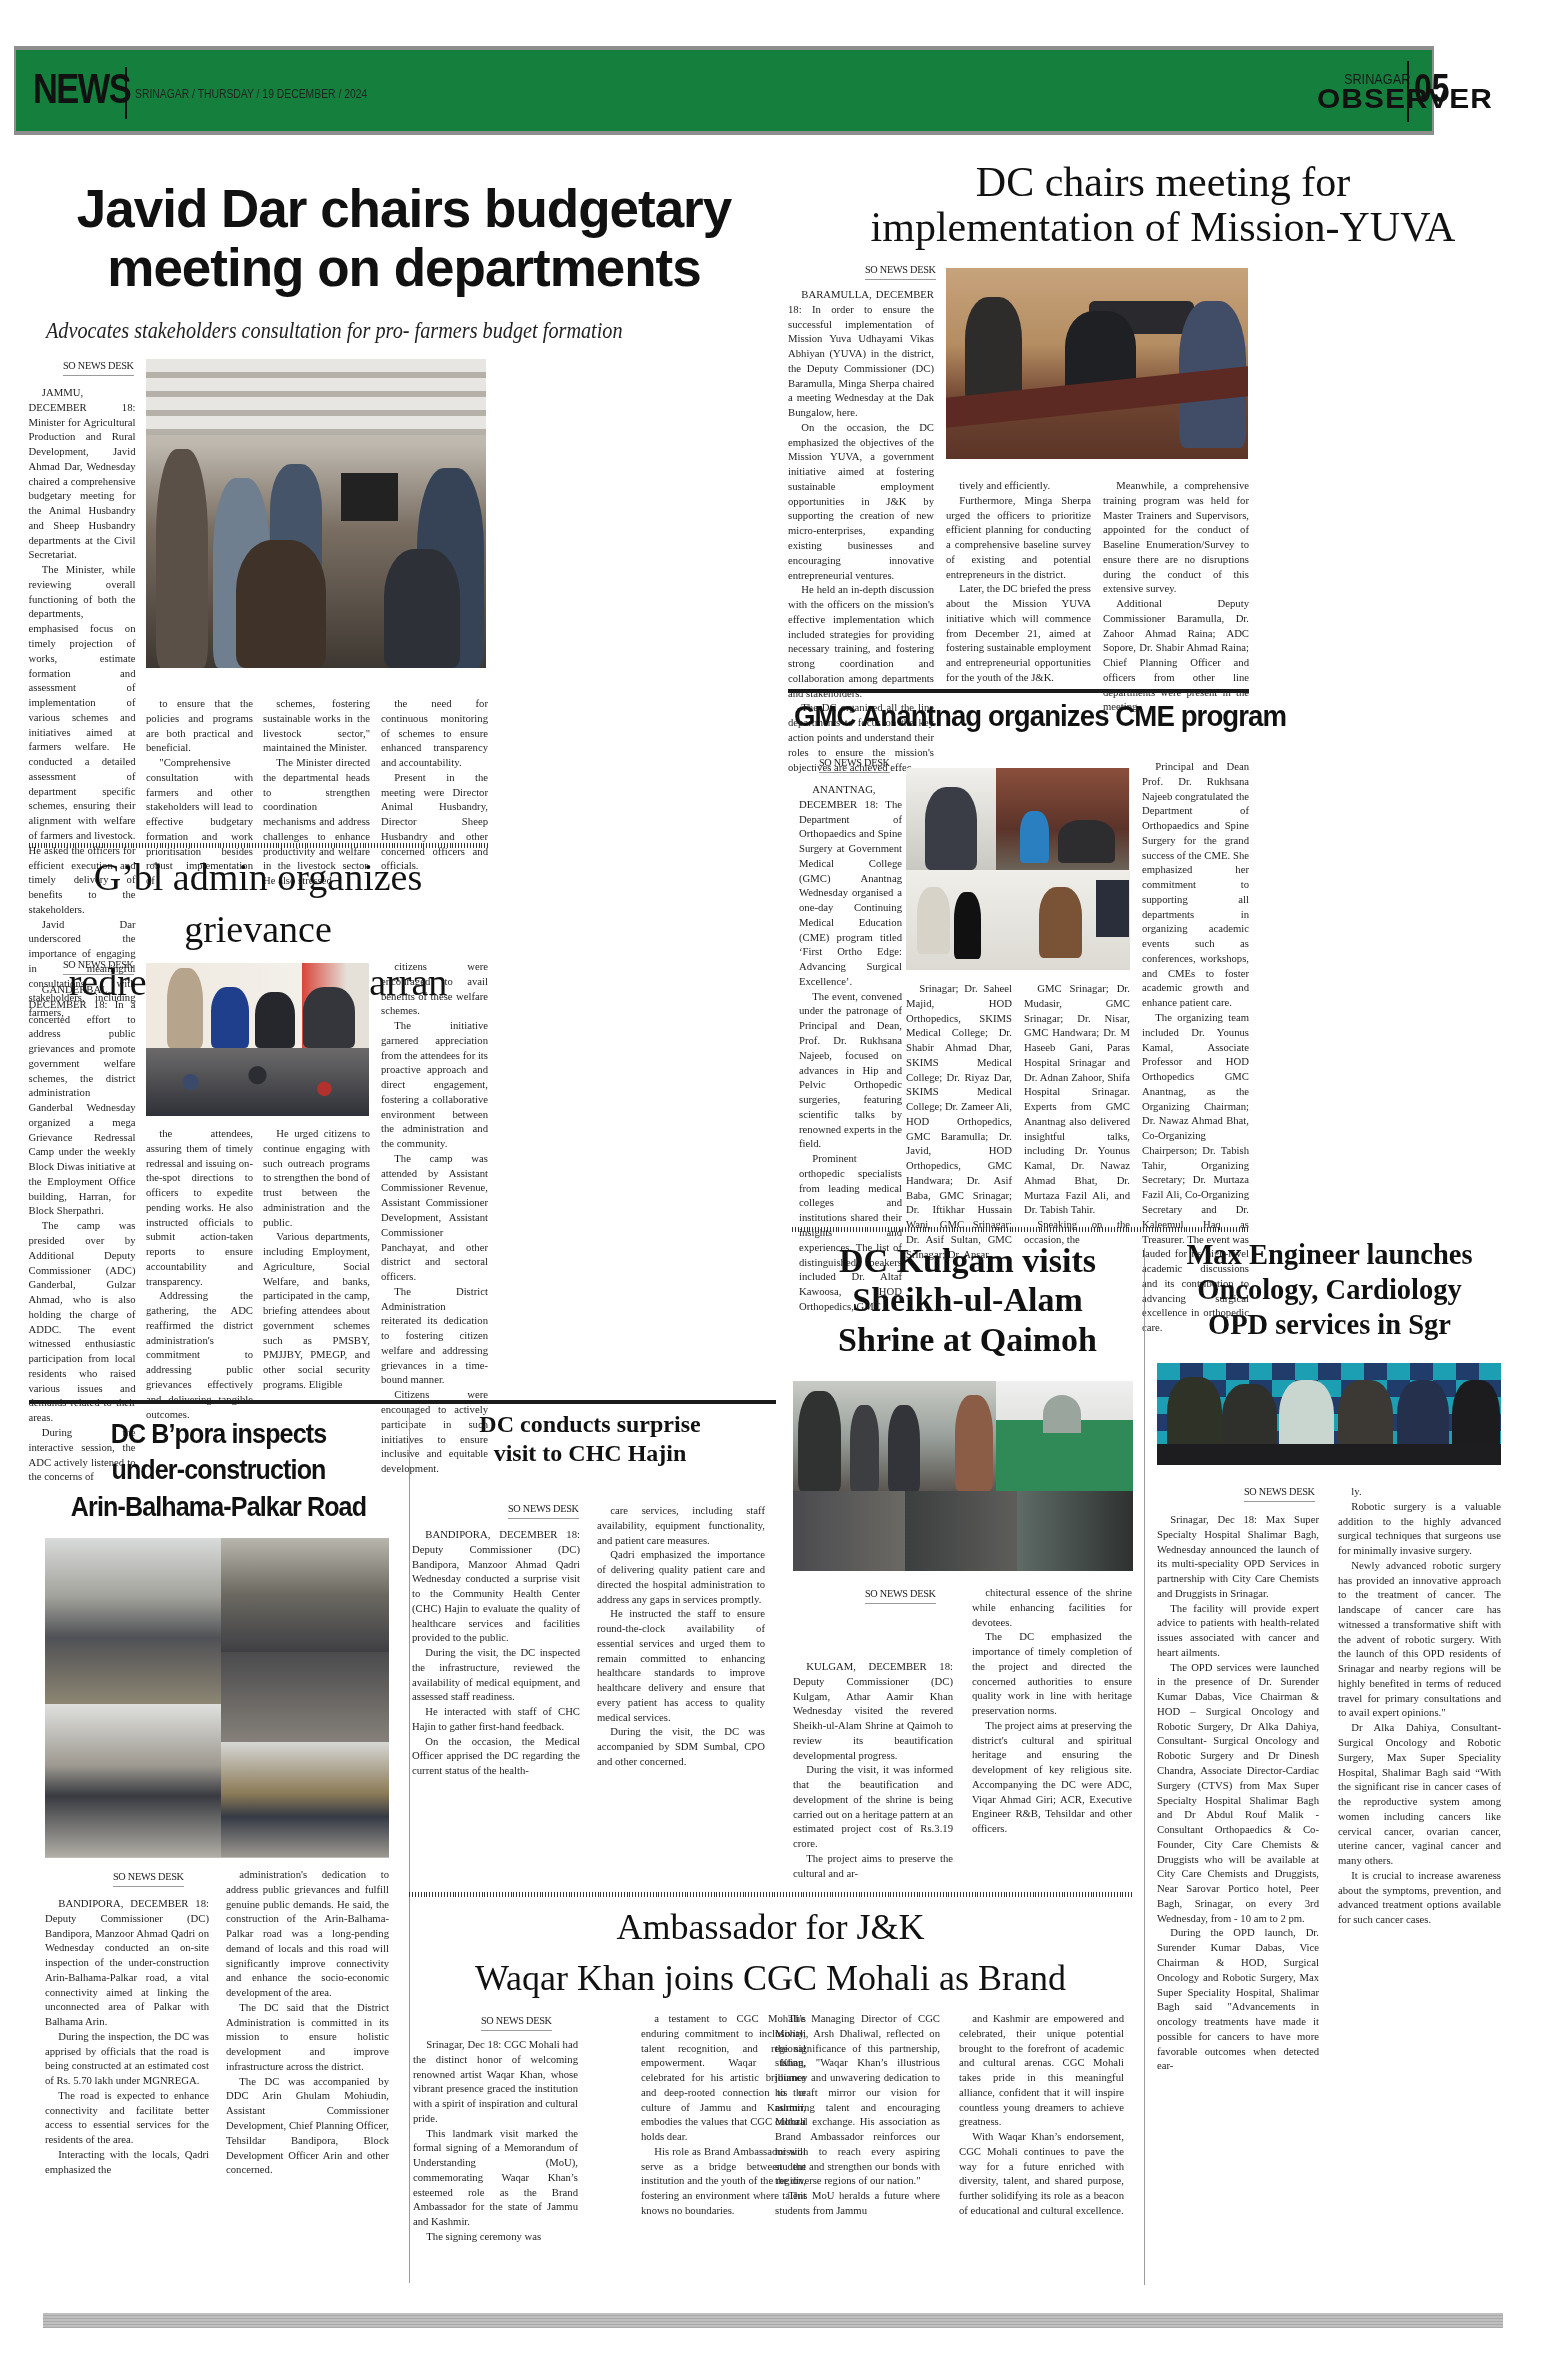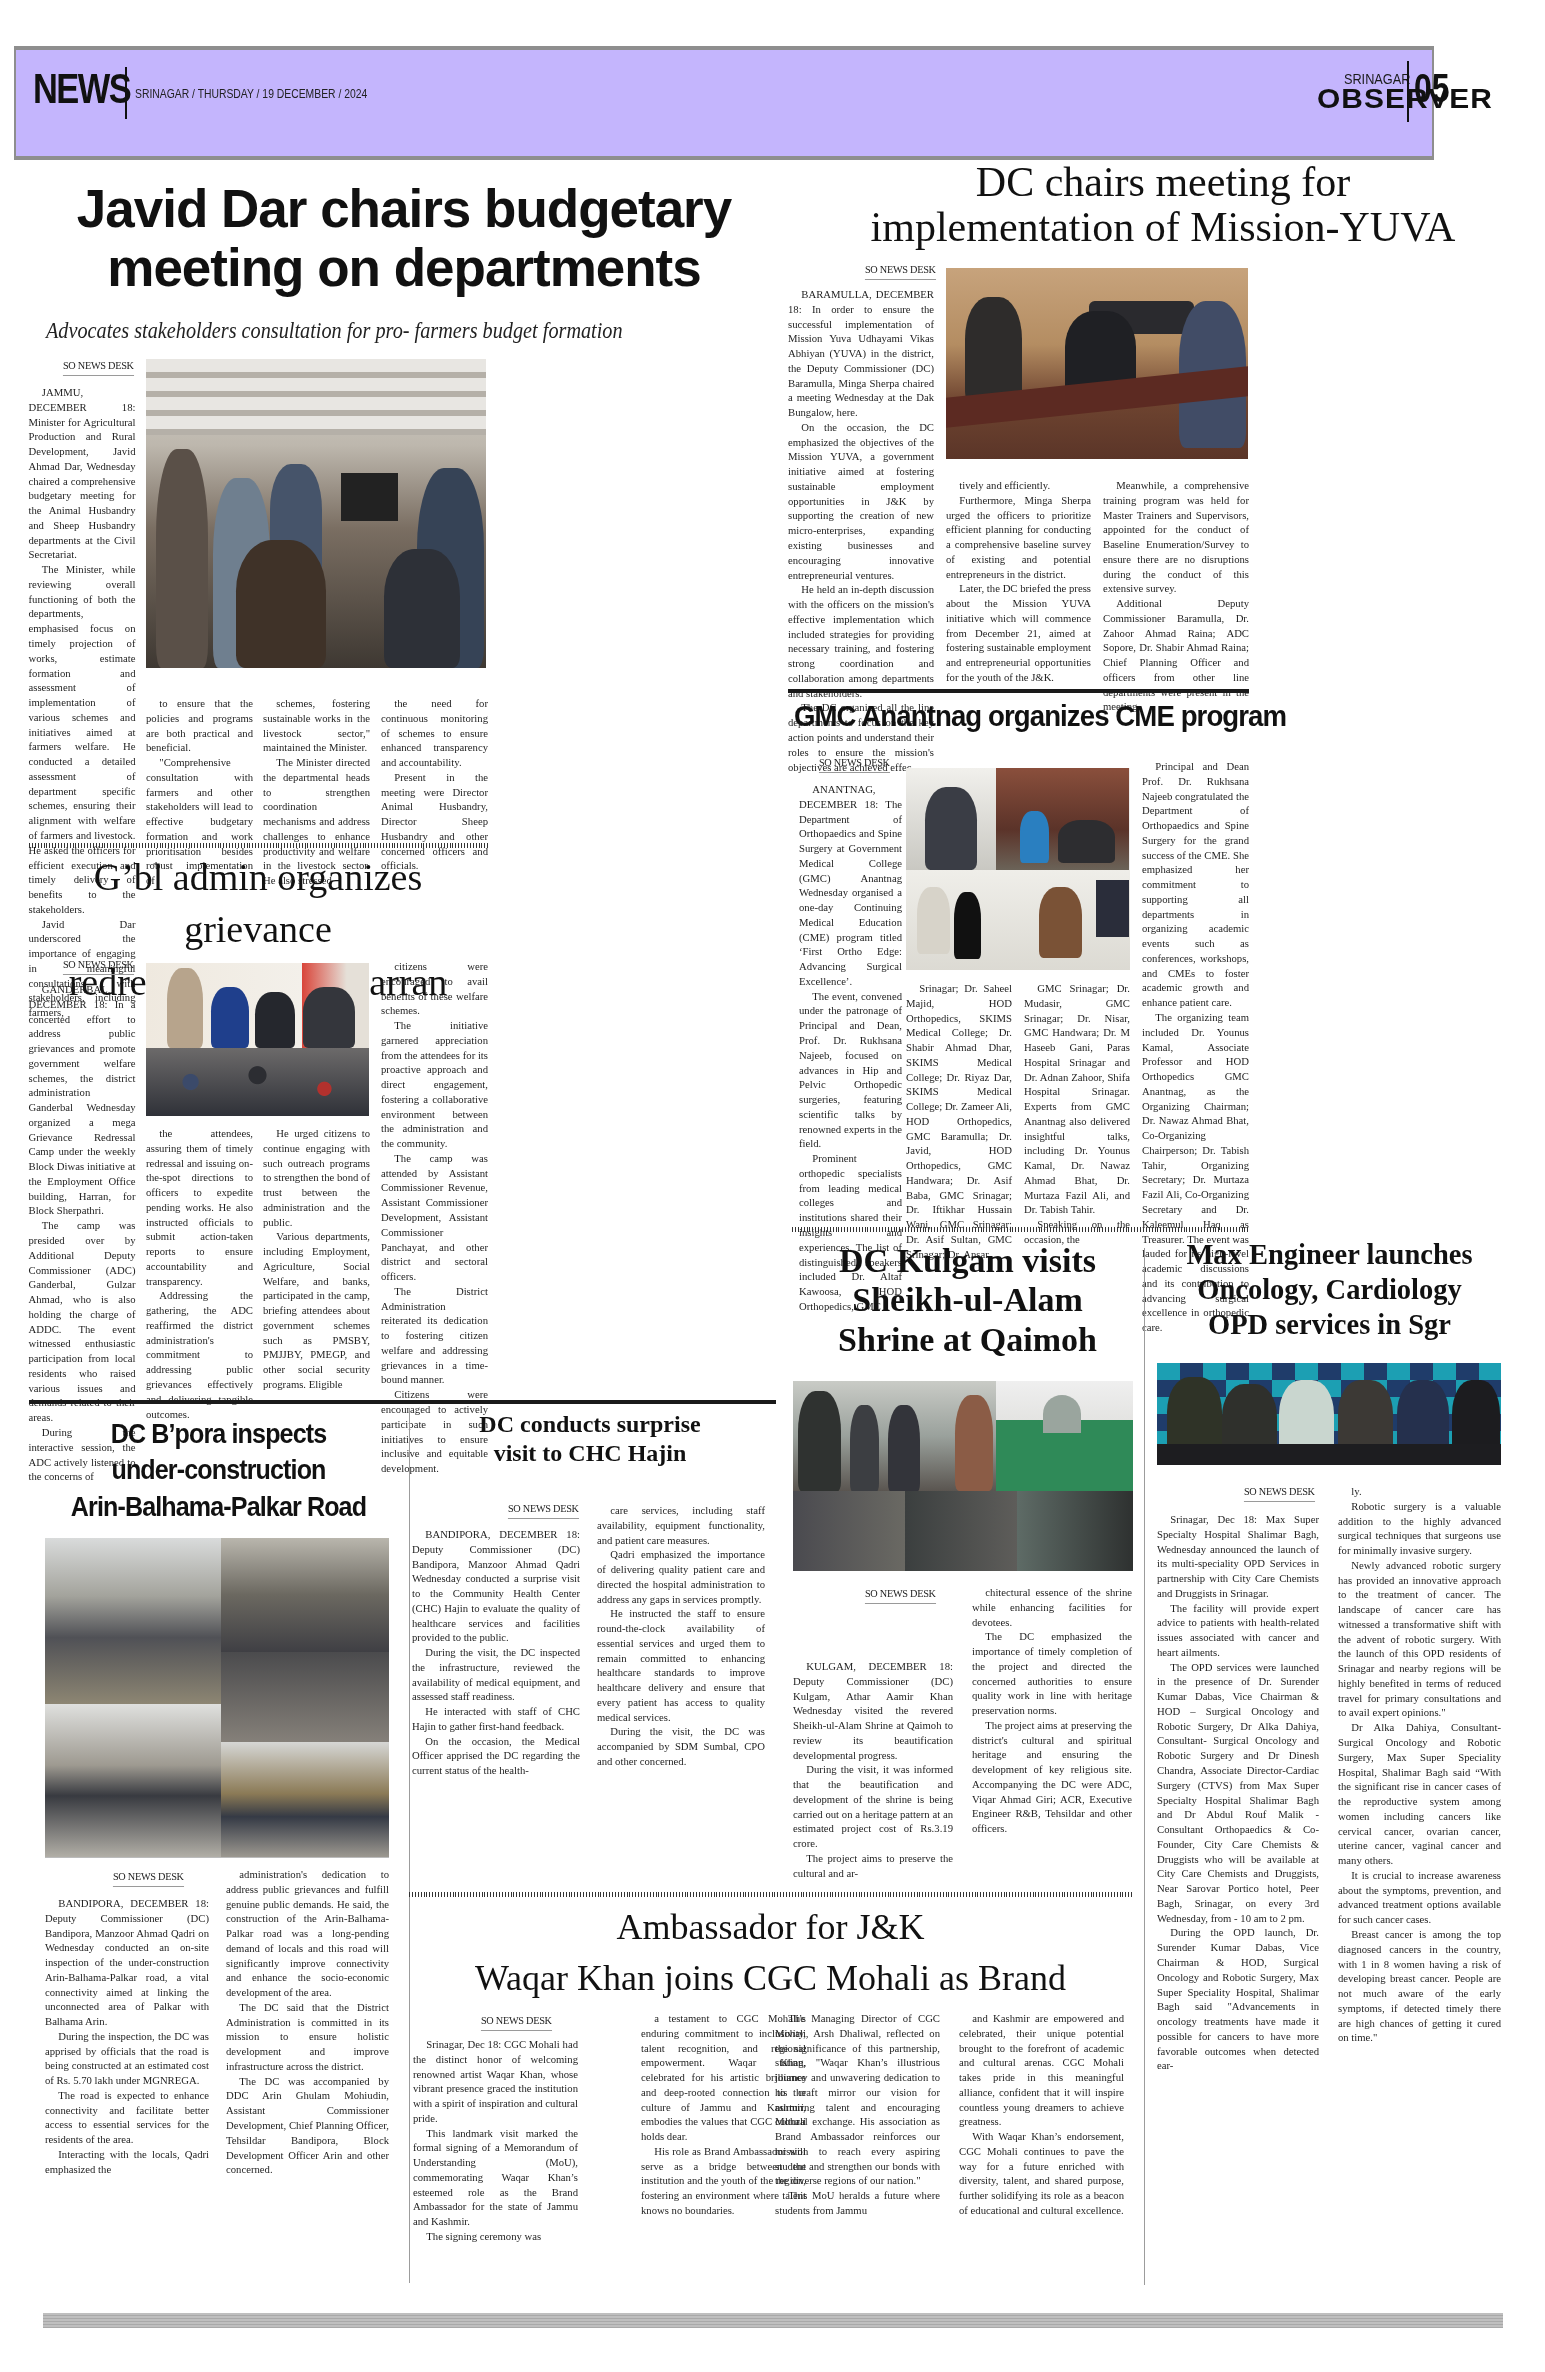--- a/index.html
+++ b/index.html
@@ -1,21 +1,21 @@
 <!DOCTYPE html>
 <html style="font-size:15px"><head>
 <meta charset="utf-8">
 <style>
   * { box-sizing: border-box; margin: 0; padding: 0; }
   html, body { width: 1546px; height: 2372px; background: #ffffff; overflow: hidden; }
   body { position: relative; font-family: "Liberation Serif", serif; color: #1a1a1a; }
   .abs { position: absolute; }
 
   
-  .masthead { left: 14.3px; top: 46px; width: 1420px; height: 114px; border: 2.9px solid #8e8e8e; border-top-width: 4.8px; border-bottom-width: 4.8px; background: #c4b5fd; }
+  .masthead { left: 14.3px; top: 46px; width: 1420px; height: 89px; border: 2.9px solid #8e8e8e; border-top-width: 4.8px; border-bottom-width: 4.8px; background: #15803d; }
   .mh-news { left: 19px; top: 23px; font-family: "Liberation Sans", sans-serif; font-weight: 700; font-size: 42px; letter-spacing: -1.9px; transform: scaleX(0.82); transform-origin: left; color: #111; }
   .mh-sep { width: 1.9px; background: #111; }
   .mh-date { left: 67px; top: 48px; font-family: "Liberation Sans", sans-serif; font-size: 13.3px; transform: scaleX(0.78); transform-origin: left; color: #222; }
   .mh-city { left: 1341px; top: 68px; font-family: "Liberation Sans", sans-serif; font-size: 15px; transform: scaleX(0.85); }
   .mh-paper { left: 1317px; top: 81px; font-family: "Liberation Sans", sans-serif; font-weight: 700; font-size: 28.5px; letter-spacing: 1px; transform: scaleX(1.05); transform-origin: left; color: #111; }
   .mh-page { left: 1410px; top: 69px; font-family: "Liberation Sans", sans-serif; font-weight: 700; font-size: 40px; transform: scaleX(0.8); transform-origin: left; color: #111; }
 
   
   .hd-sans { font-family: "Liberation Sans", sans-serif; font-weight: 700; color: #111; letter-spacing: -1px; text-align: center; line-height: 1.12; }
   .hd-serif { font-family: "Liberation Serif", serif; color: #111; text-align: center; line-height: 1.2; }
@@ -244,21 +244,20 @@
       <p>The facility will provide expert advice to patients with health-related issues associated with cancer and heart ailments.</p>
       <p>The OPD services were launched in the presence of Dr. Surender Kumar Dabas, Vice Chairman &amp; HOD – Surgical Oncology and Robotic Surgery, Dr Alka Dahiya, Consultant- Surgical Oncology and Robotic Surgery and Dr Dinesh Chandra, Associate Director-Cardiac Surgery (CTVS) from Max Super Specialty Hospital Shalimar Bagh and Dr Abdul Rouf Malik - Consultant Orthopaedics &amp; Co-Founder, City Care Chemists &amp; Druggists who will be available at City Care Chemists and Druggists, Near Sarovar Portico hotel, Peer Bagh, Srinagar, on every 3rd Wednesday, from - 10 am to 2 pm.</p>
       <p>During the OPD launch, Dr. Surender Kumar Dabas, Vice Chairman &amp; HOD, Surgical Oncology and Robotic Surgery, Max Super Speciality Hospital, Shalimar Bagh said "Advancements in oncology treatments have made it possible for cancers to have more favorable outcomes when detected ear-</p>
     </div>
   <div class="abs col" style="left:1338px;top:1484px;width:163px;">
       <p>ly.</p>
       <p>Robotic surgery is a valuable addition to the highly advanced surgical techniques that surgeons use for minimally invasive surgery.</p>
       <p>Newly advanced robotic surgery has provided an innovative approach to the treatment of cancer. The landscape of cancer care has witnessed a transformative shift with the advent of robotic surgery. With the launch of this OPD residents of Srinagar and nearby regions will be highly benefited in terms of reduced travel for primary consultations and to avail expert opinions."</p>
       <p>Dr Alka Dahiya, Consultant- Surgical Oncology and Robotic Surgery, Max Super Speciality Hospital, Shalimar Bagh said “With the significant rise in cancer cases of the reproductive system among women including cancers like cervical cancer, ovarian cancer, uterine cancer, vaginal cancer and many others.</p>
       <p>It is crucial to increase awareness about the symptoms, prevention, and advanced treatment options available for such cancer cases.</p>
-      <p>Breast cancer is among the top diagnosed cancers in the country, with 1 in 8 women having a risk of developing breast cancer. People are not much aware of the early symptoms, if detected timely there are high chances of getting it cured on time."</p>
     </div>
 </section>
 
 <section>
   <div class="abs hd-sans" style="left:38px;top:1415px;width:361px;font-size:28.5px;line-height:1.28;transform:scaleX(0.88);transform-origin:center;">
     <div>DC B’pora inspects</div>
     <div>under-construction</div>
     <div>Arin-Balhama-Palkar Road</div>
   </div>
   <div class="abs photo" style="left:45px;top:1538px;width:344px;height:320px;background:#bbb;" title="Collage: DC and officials inspecting road construction site" aria-label="Collage: DC and officials inspecting road construction site">

